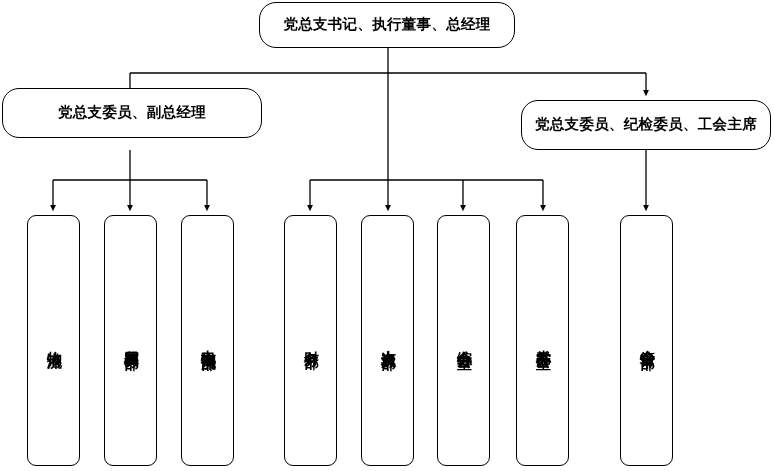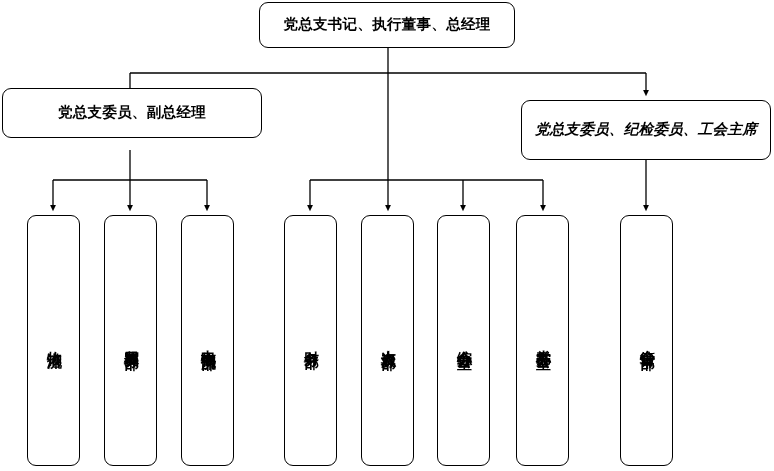--- a/index.html
+++ b/index.html
@@ -27,21 +27,21 @@
     position: absolute;
     box-sizing: border-box;
     background: #ffffff;
     border: 1px solid #000000;
     display: flex;
     align-items: center;
     justify-content: center;
     text-align: center;
   }
   .node-top, .node-mid {
-    border-radius: 9px;
+    border-radius: 17px;
   }
   .node-leaf {
     border-radius: 9px;
   }
   .node-label-h {
     font-size: 14.5px;
     font-weight: bold;
     color: #000000;
     line-height: 1.2;
     letter-spacing: 0.3px;
@@ -106,21 +106,21 @@
   </svg>
 
   <div class="node node-top" style="left:259px; top:2px; width:256px; height:46px;">
     <span class="node-label-h">党总支书记、执行董事、总经理</span>
   </div>
 
   <div class="node node-mid" style="left:2px; top:88px; width:260px; height:50px;">
     <span class="node-label-h">党总支委员、副总经理</span>
   </div>
 
-  <div class="node node-mid" style="left:521px; top:100px; width:250px; height:60px;font-style:italic;">
+  <div class="node node-mid" style="left:521px; top:100px; width:250px; height:50px;">
     <span class="node-label-h">党总支委员、纪检委员、工会主席</span>
   </div>
 
   <div class="node node-leaf" style="left:27px; top:215px; width:53px; height:251px;">
     <span class="node-label-v">物流港</span>
   </div>
 
   <div class="node node-leaf" style="left:104px; top:215px; width:53px; height:251px;">
     <span class="node-label-v">贸易服务部</span>
   </div>

